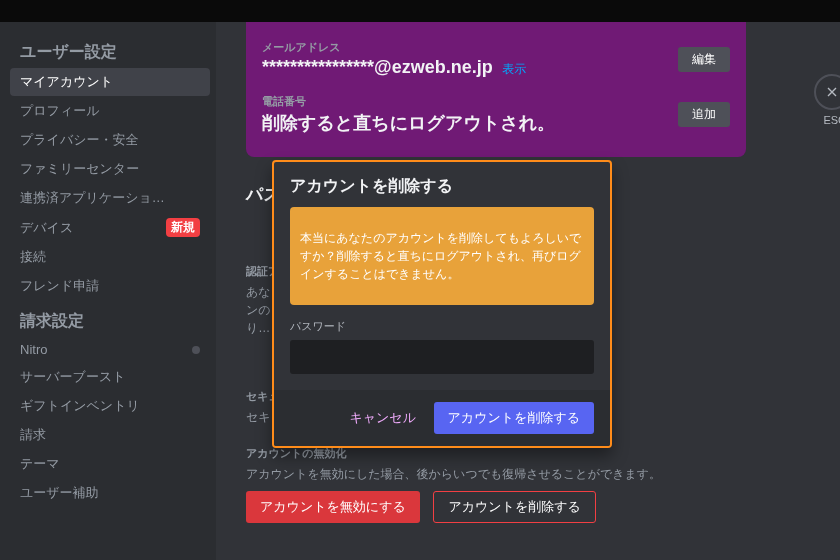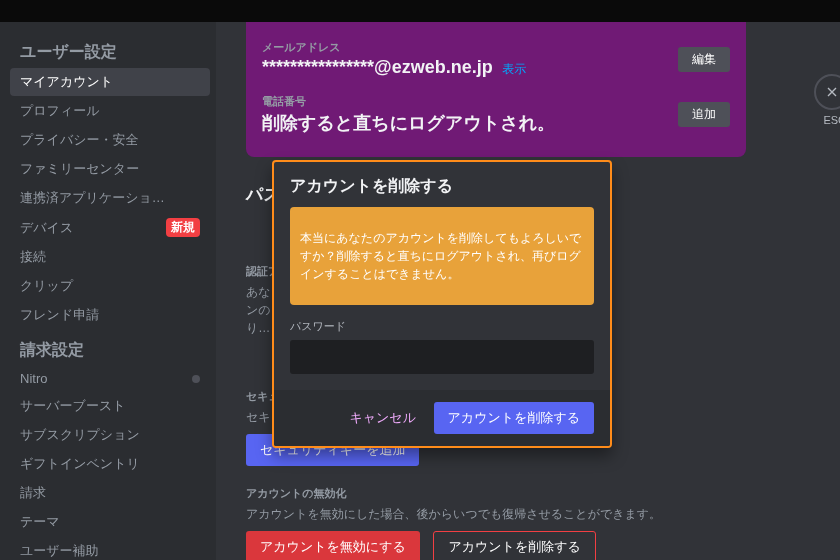--- a/index.html
+++ b/index.html
@@ -124,36 +124,30 @@
         <span>連携済アプリケーショ…</span>
       </div>
     <div class="nav-item">
         <span>デバイス</span>
         <span class="badge-new">新規</span>
       </div>
     <div class="nav-item">
         <span>接続</span>
       </div>
     <div class="nav-item">
-        <span>クリップ</span>
-      </div>
-    <div class="nav-item">
         <span>フレンド申請</span>
       </div>
 
     <div class="cat-header">請求設定</div>
     <div class="nav-item">
         <span>Nitro</span>
         <span class="nitro-dot"></span>
       </div>
     <div class="nav-item">
         <span>サーバーブースト</span>
-      </div>
-    <div class="nav-item">
-        <span>サブスクリプション</span>
       </div>
     <div class="nav-item">
         <span>ギフトインベントリ</span>
       </div>
     <div class="nav-item">
         <span>請求</span>
       </div>
 
     <div class="nav-item">
         <span>テーマ</span>
@@ -189,21 +183,20 @@
     <div class="sub-label">認証アプリ</div>
     <div class="desc">
       <span>あな…</span><br>
       <span>ンの…</span><br>
       <span>り…</span>
     </div>
     <button class="blurple-btn short" style="visibility:hidden">認証を有効化する</button>
 
     <div class="sub-label">セキュリティキー</div>
     <div class="desc">セキ…</div>
-    <button class="blurple-btn">セキュリティキーを追加</button>
 
     <div class="sub-label" style="margin-top:20px">アカウントの無効化</div>
     <div class="desc">アカウントを無効にした場合、後からいつでも復帰させることができます。</div>
     <button class="red-btn">アカウントを無効にする</button>
     <button class="red-outline-btn">アカウントを削除する</button>
   </div>
 
   <div style="flex:1; background:#313338; position:relative;">
     <div class="close-btn">
       <svg viewBox="0 0 24 24" fill="none" stroke="currentColor" stroke-width="2">

